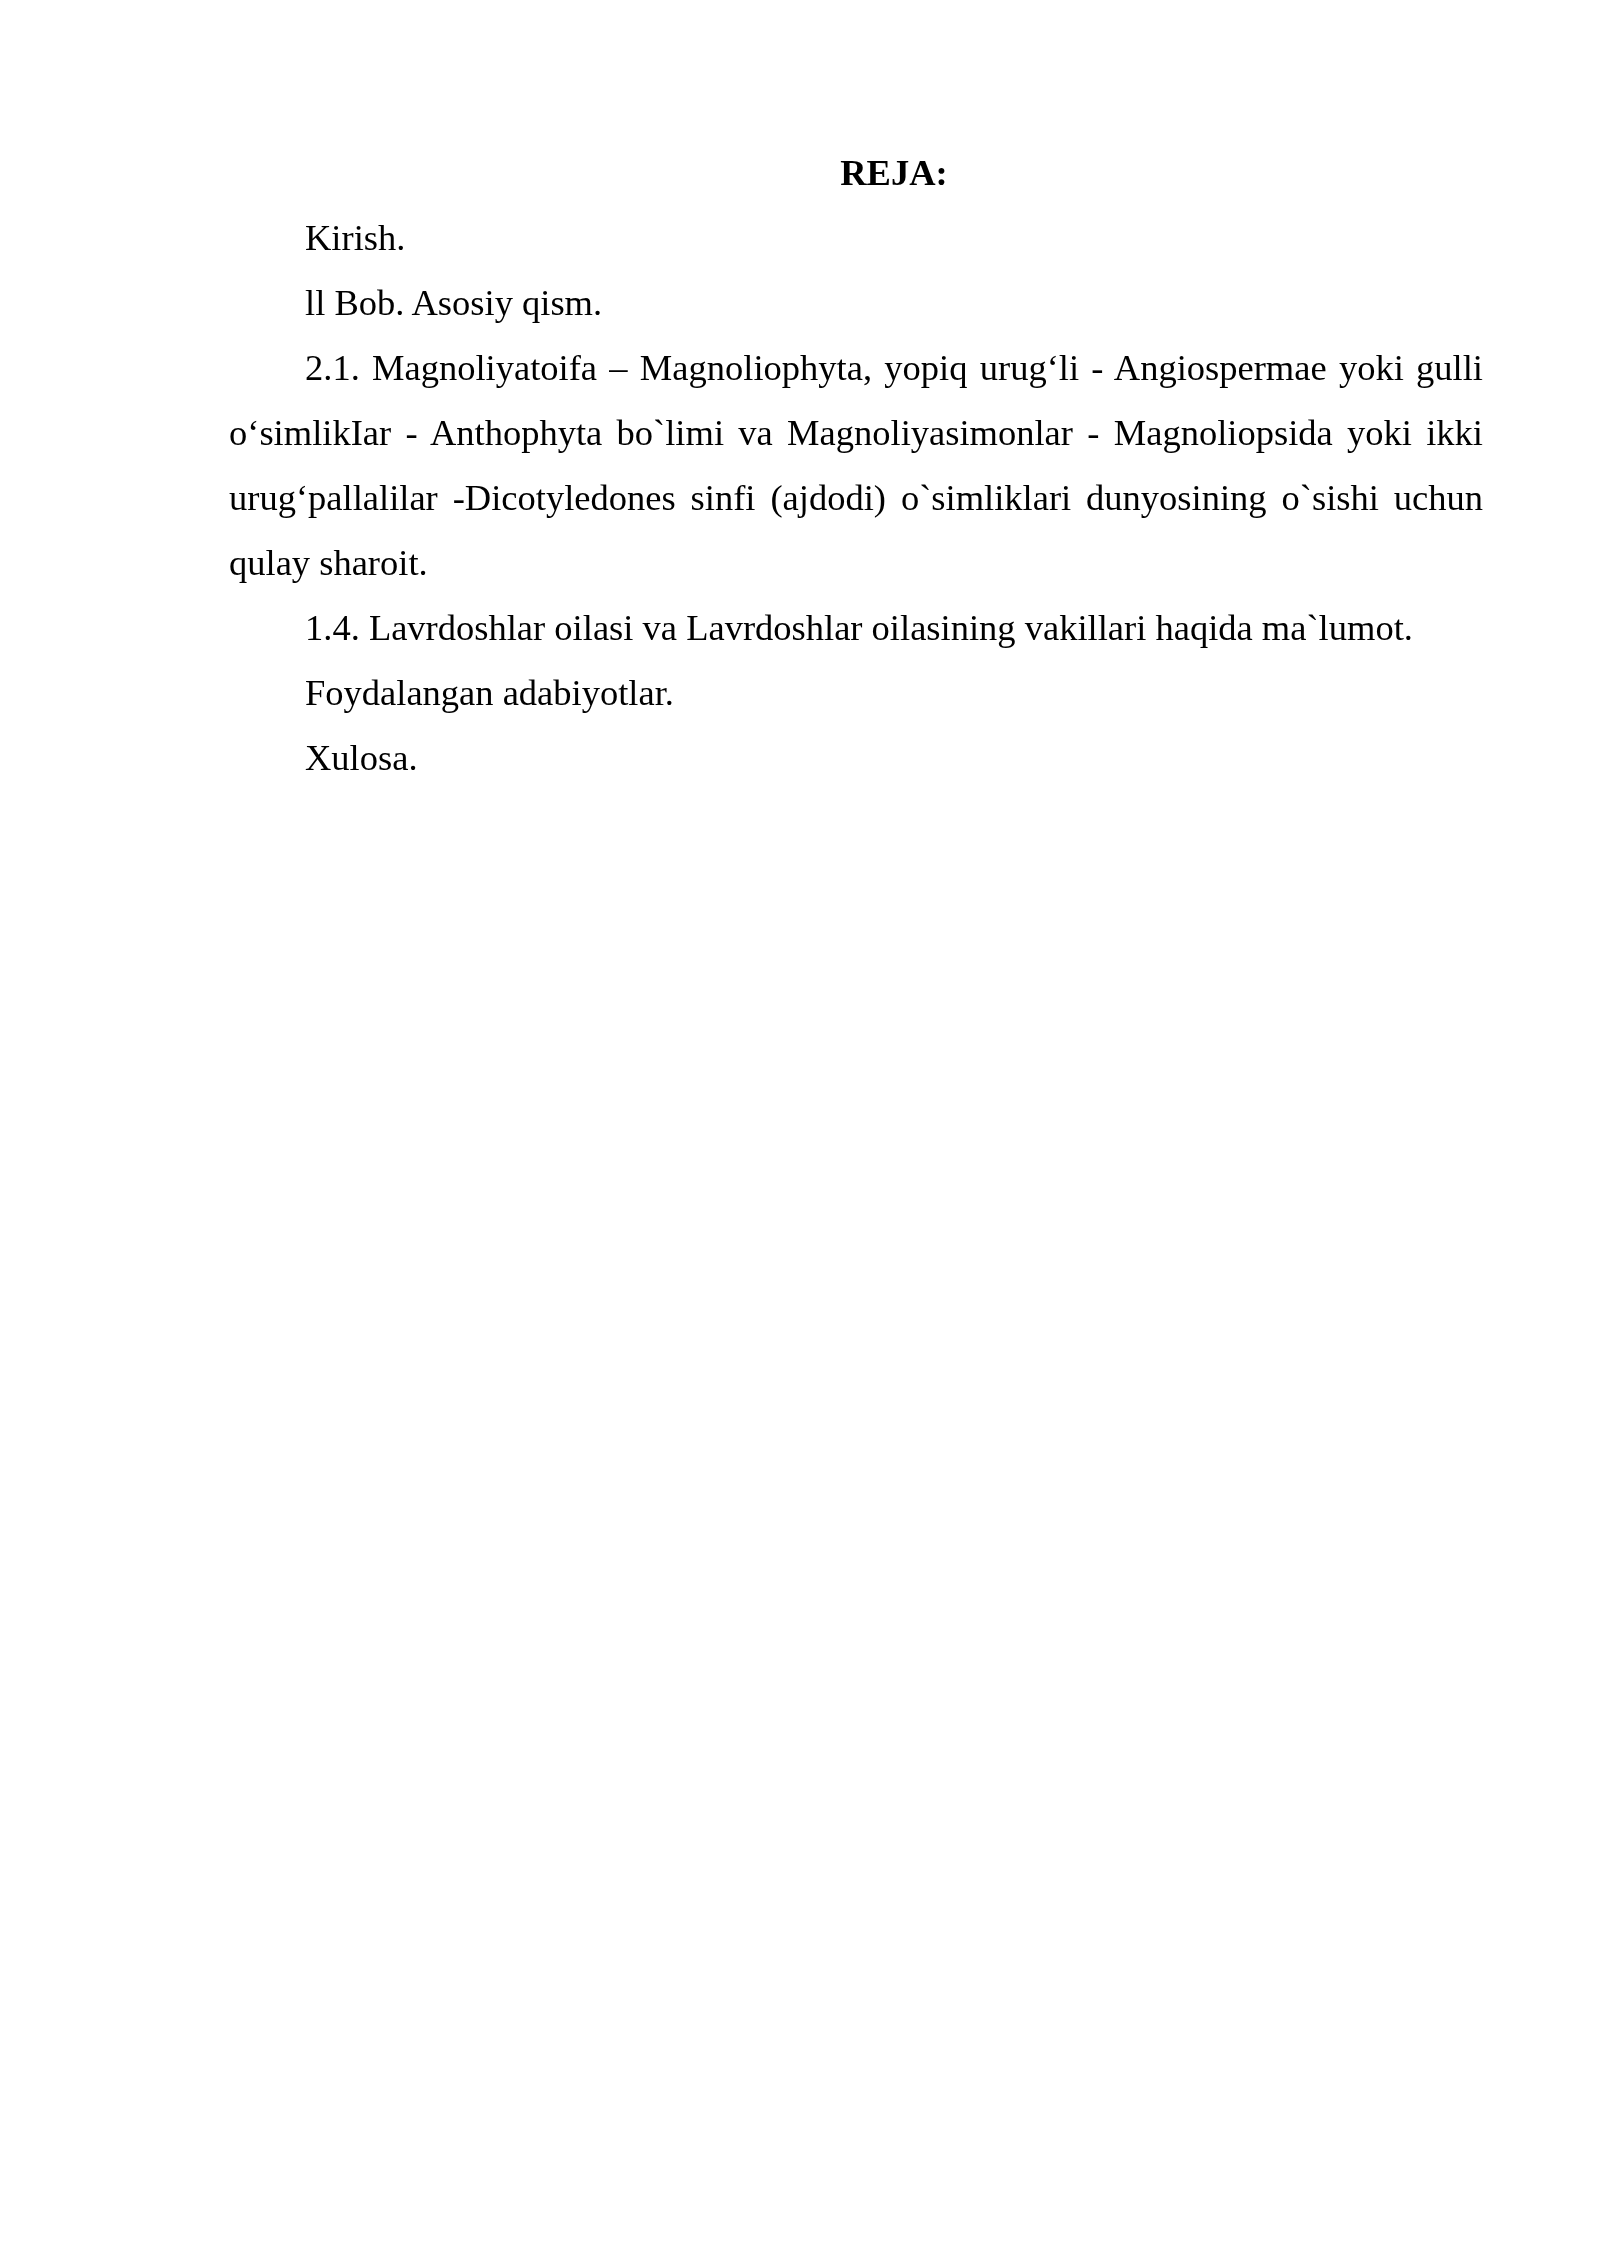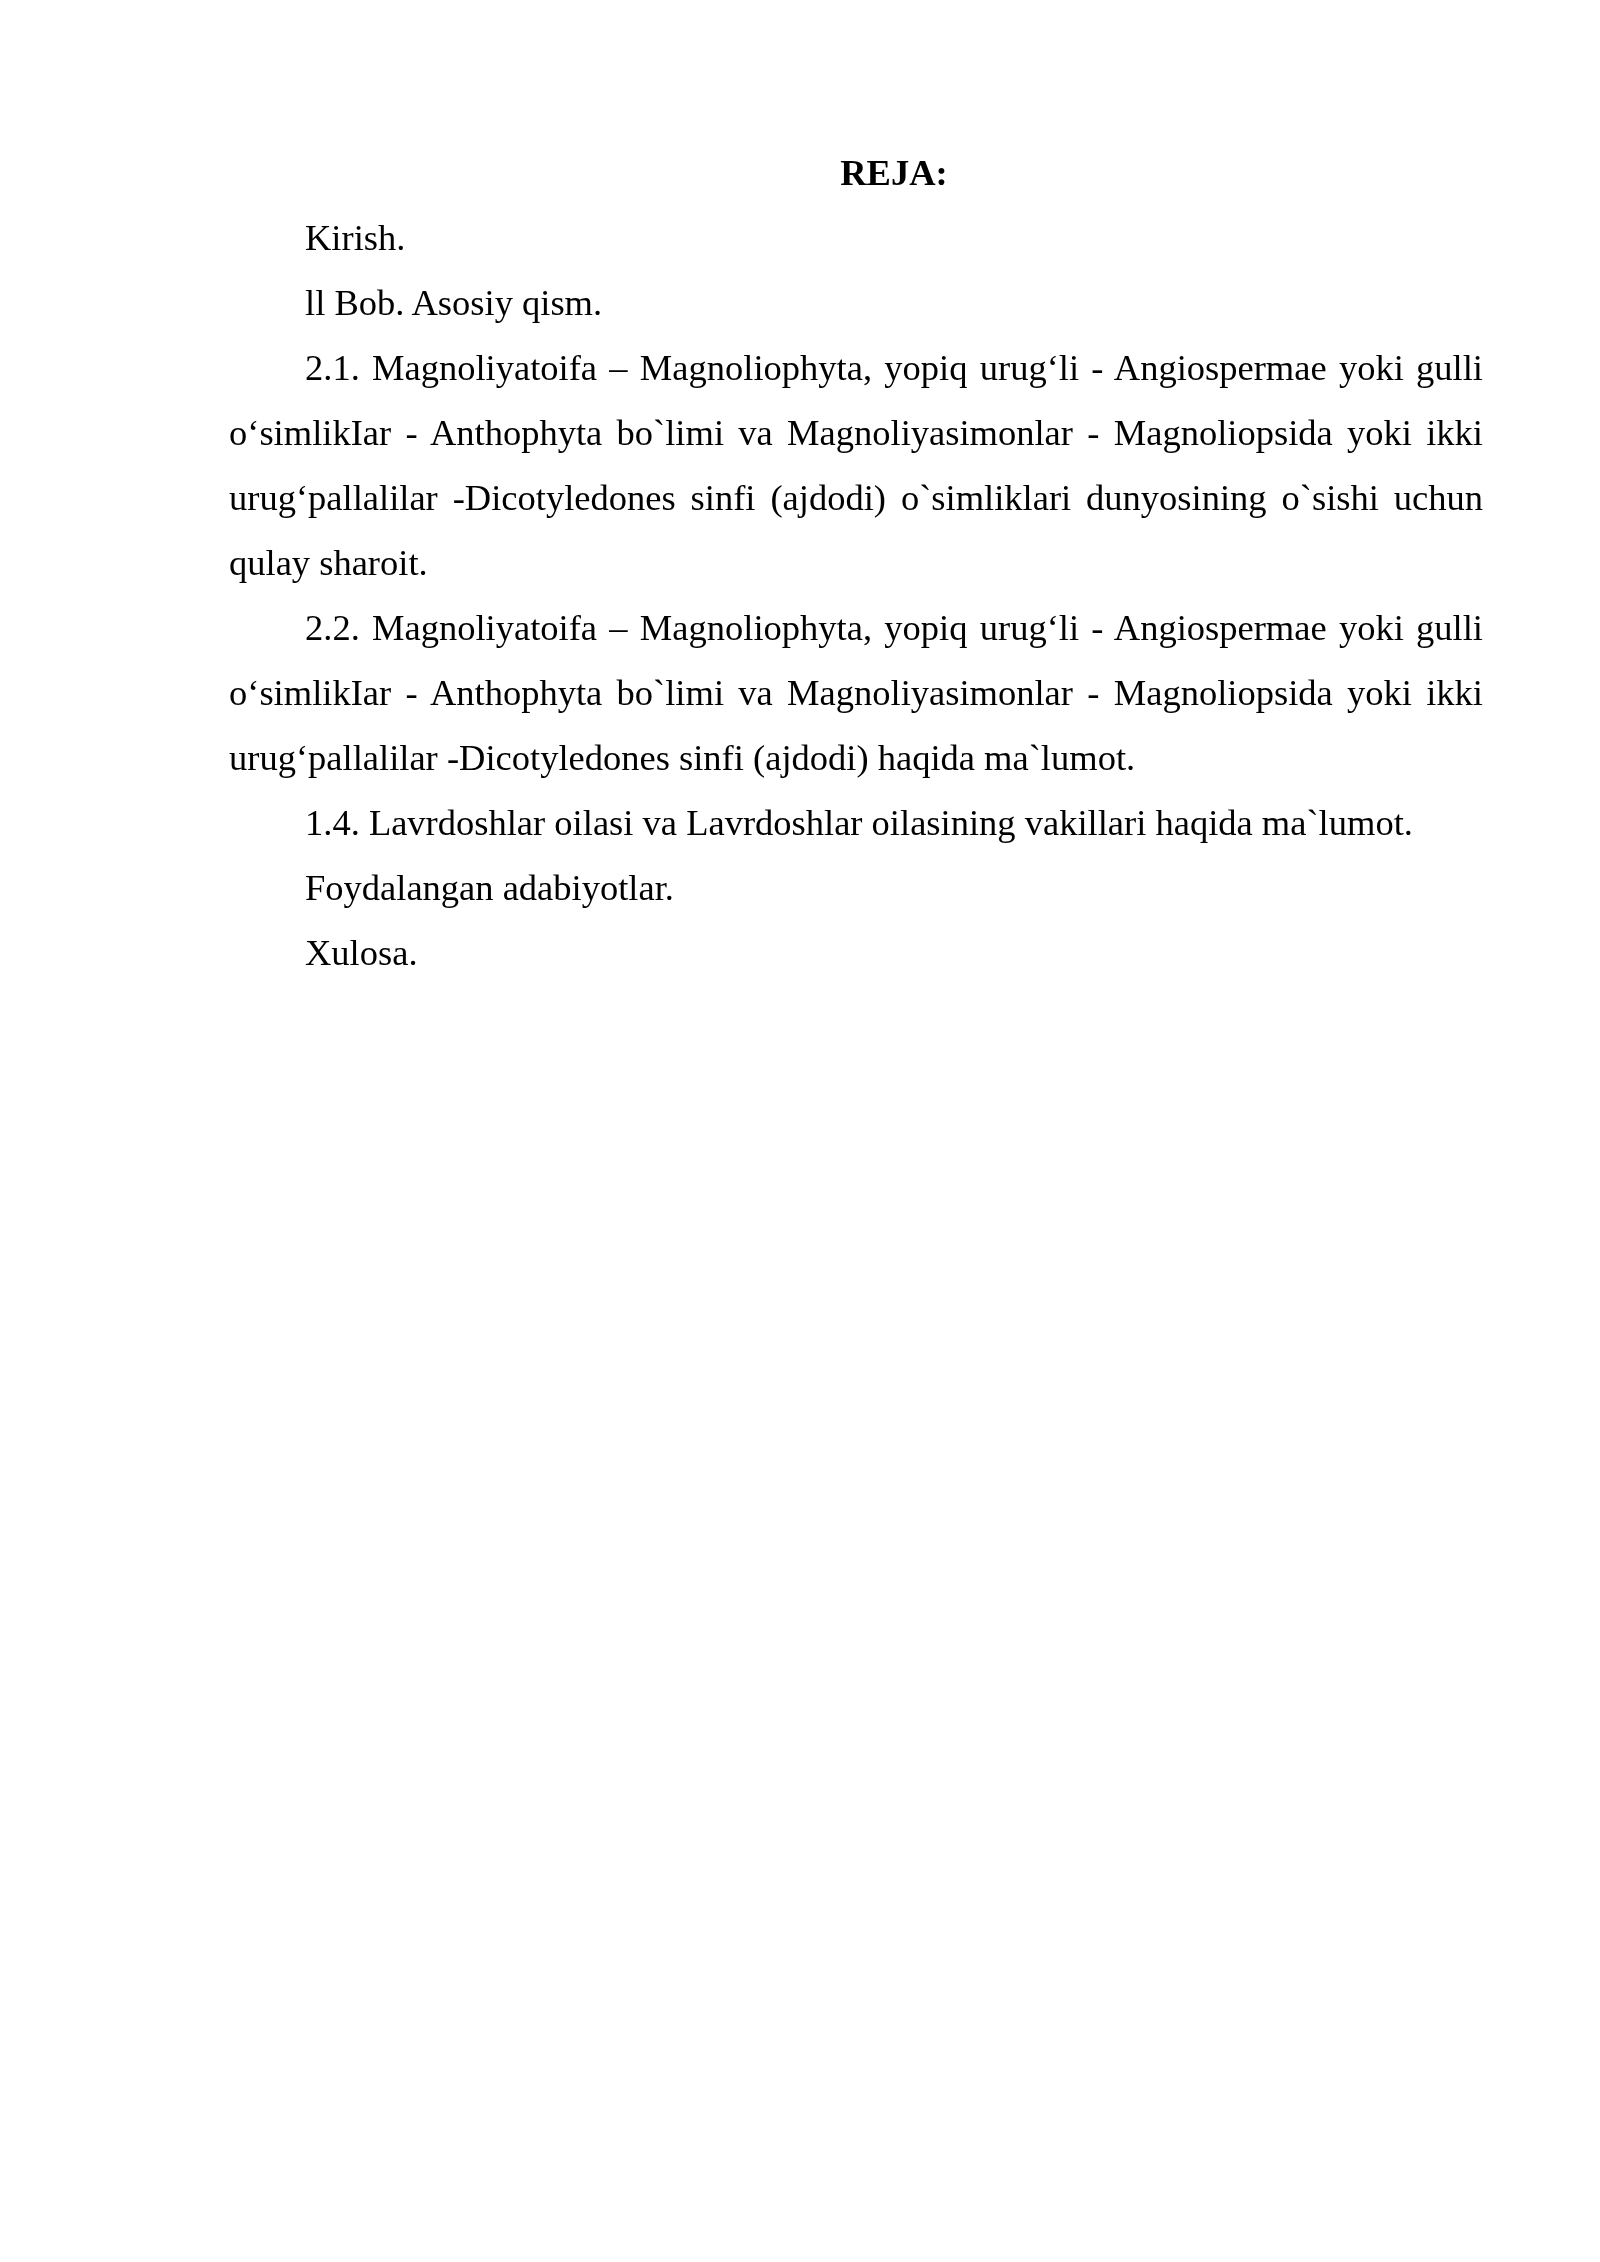--- a/index.html
+++ b/index.html
@@ -22,18 +22,17 @@
 </style>
 </head>
 <body>
 
 <div class="page">
   <div class="body-text">
     <p class="title">REJA:</p>
     <p class="line bold">Kirish.</p>
     <p class="line bold">ll Bob. Asosiy qism.</p>
     <p class="line justify">2.1. Magnoliyatoifa – Magnoliophyta,  yopiq urug‘li -  Angiospermae    yoki gulli o‘simlikIar -  Anthophyta  bo`limi  va Magnoliyasimonlar -  Magnoliopsida yoki   ikki  urug‘pallalilar  -Dicotyledones  sinfi  (ajdodi)  o`simliklari  dunyosining o`sishi uchun qulay sharoit.</p>
-    <p class="line justify">2.2. Magnoliyatoifa – Magnoliophyta,  yopiq urug‘li -  Angiospermae    yoki gulli o‘simlikIar -  Anthophyta  bo`limi  va Magnoliyasimonlar -  Magnoliopsida yoki  ikki urug‘pallalilar -Dicotyledones sinfi (ajdodi)  haqida ma`lumot.</p>
     <p class="line">1.4.  Lavrdoshlar oilasi  va Lavrdoshlar oilasining vakillari haqida ma`lumot.</p>
     <p class="line"><span class="bold">Foydalangan adabiyotlar</span><span class="normal">.</span></p>
     <p class="line bold">Xulosa.</p>
   </div>
 </div>
 
 </body></html>

